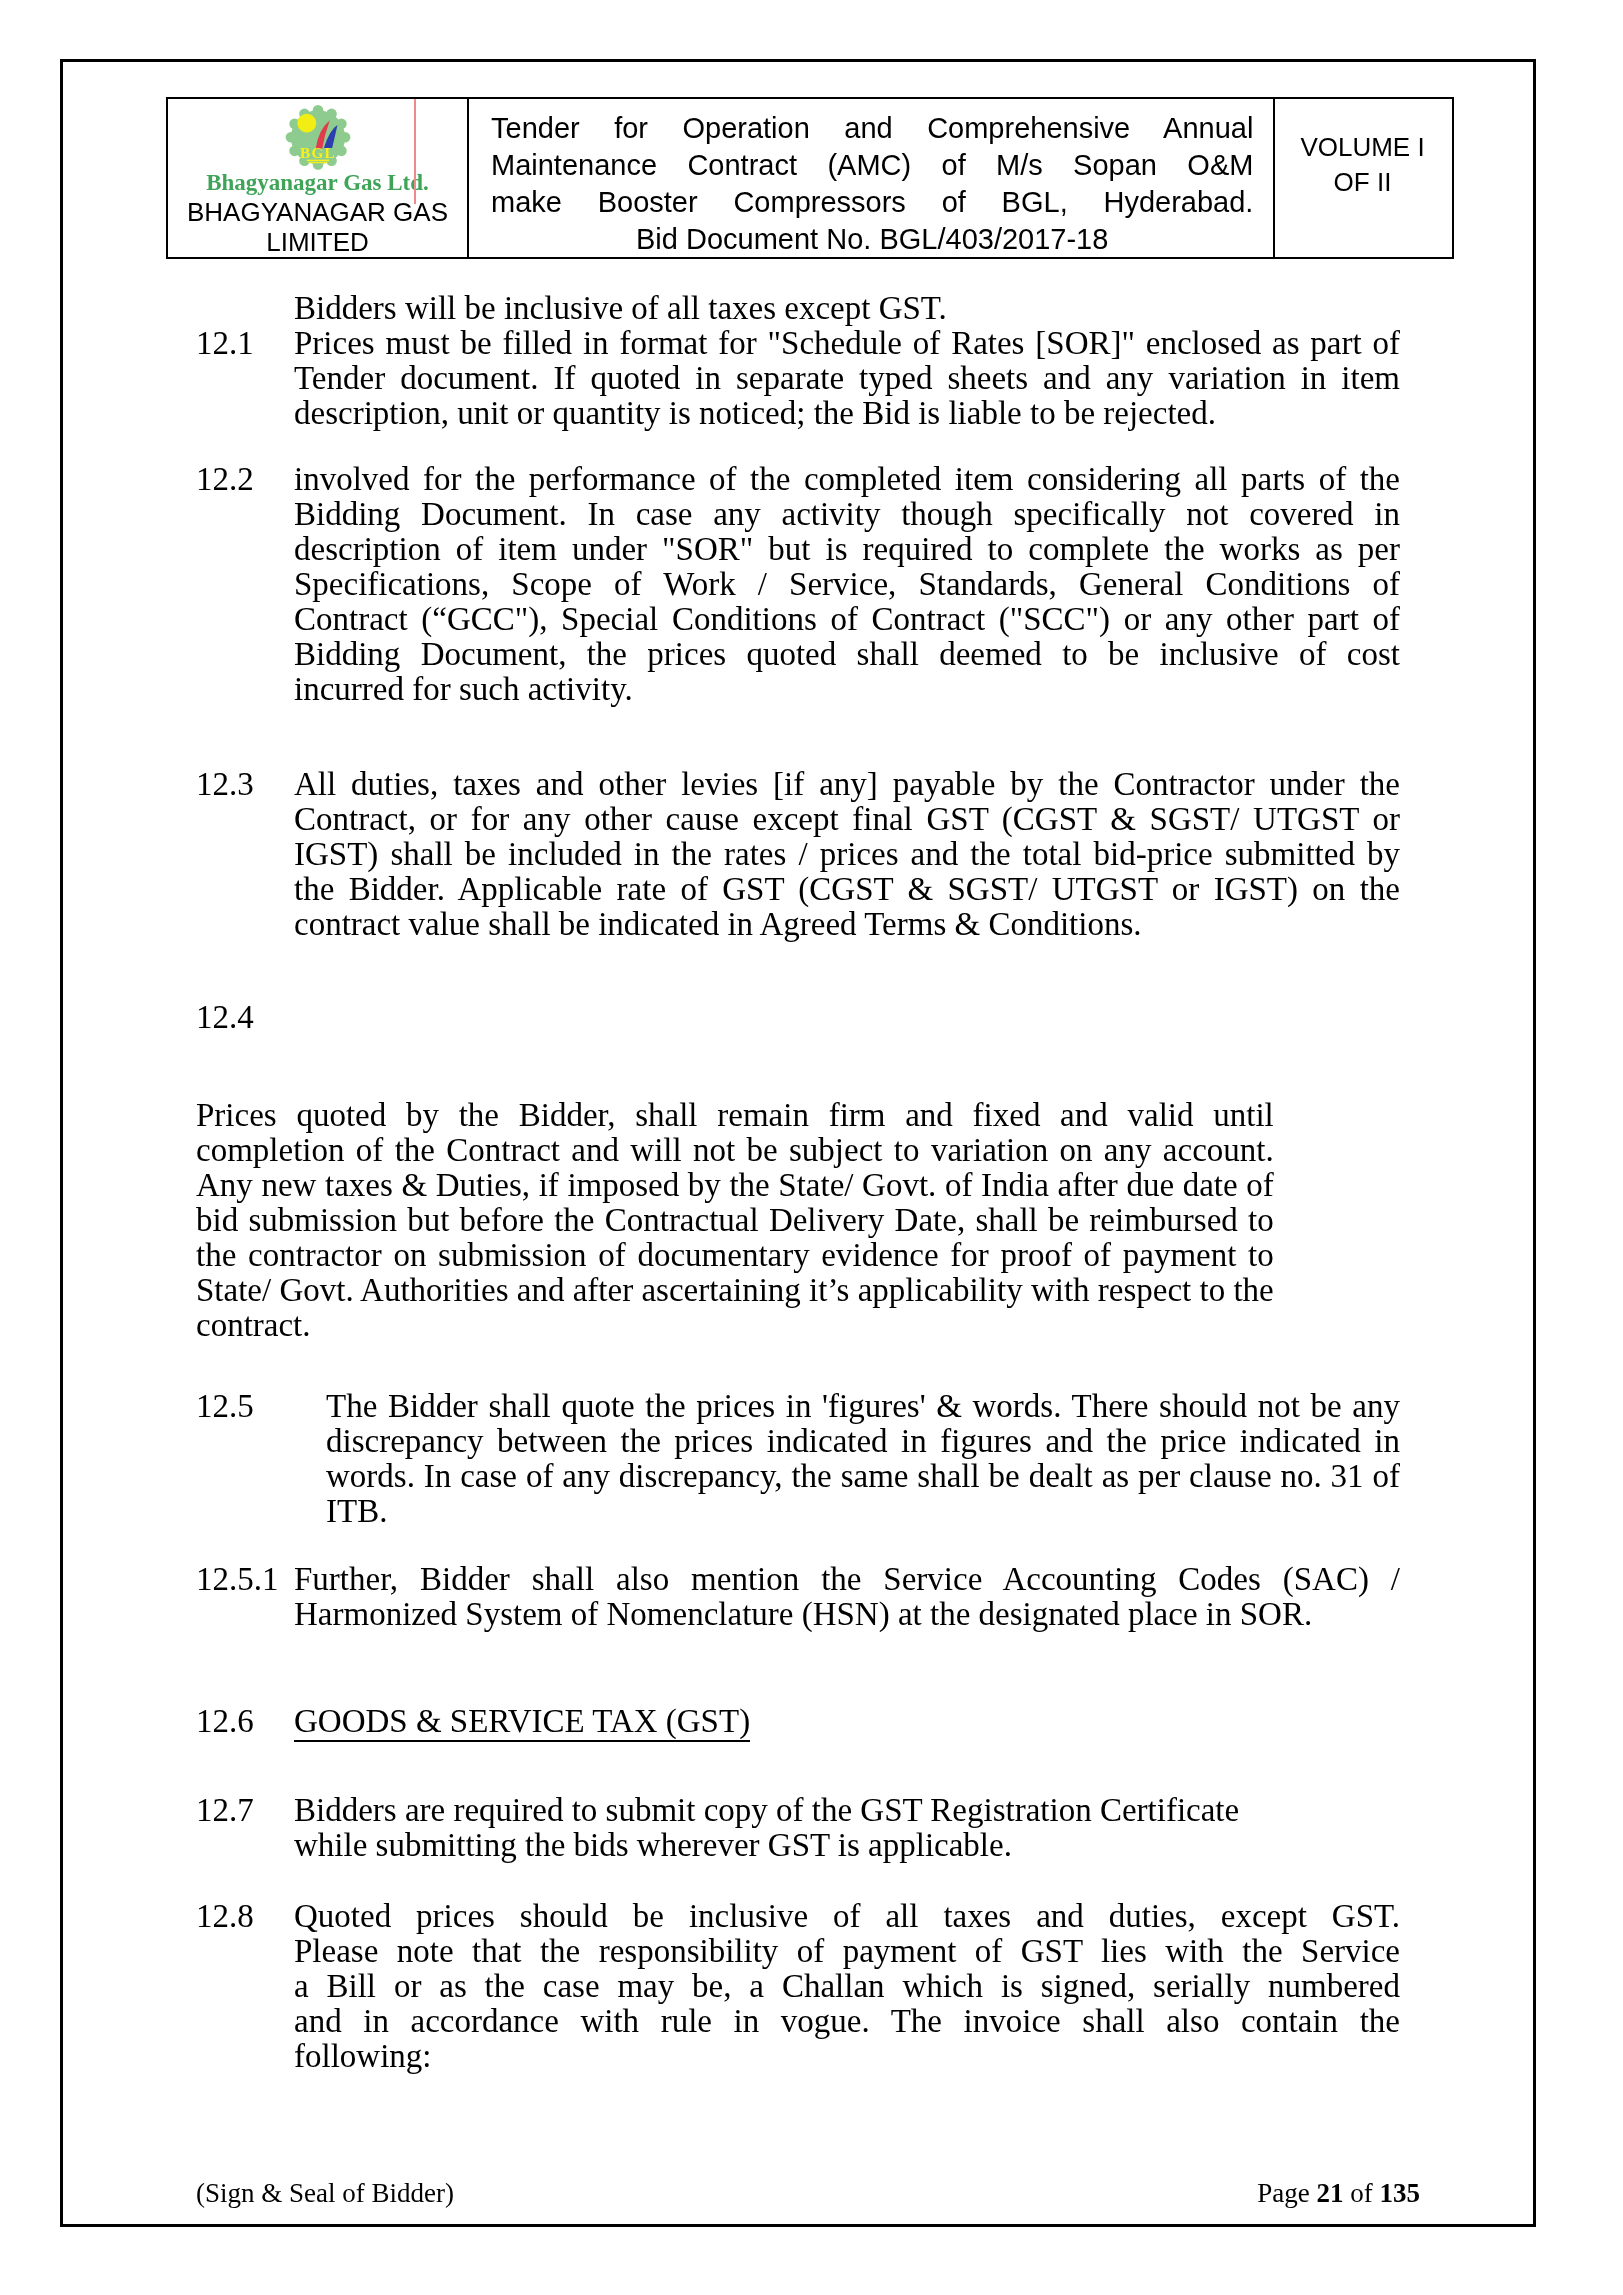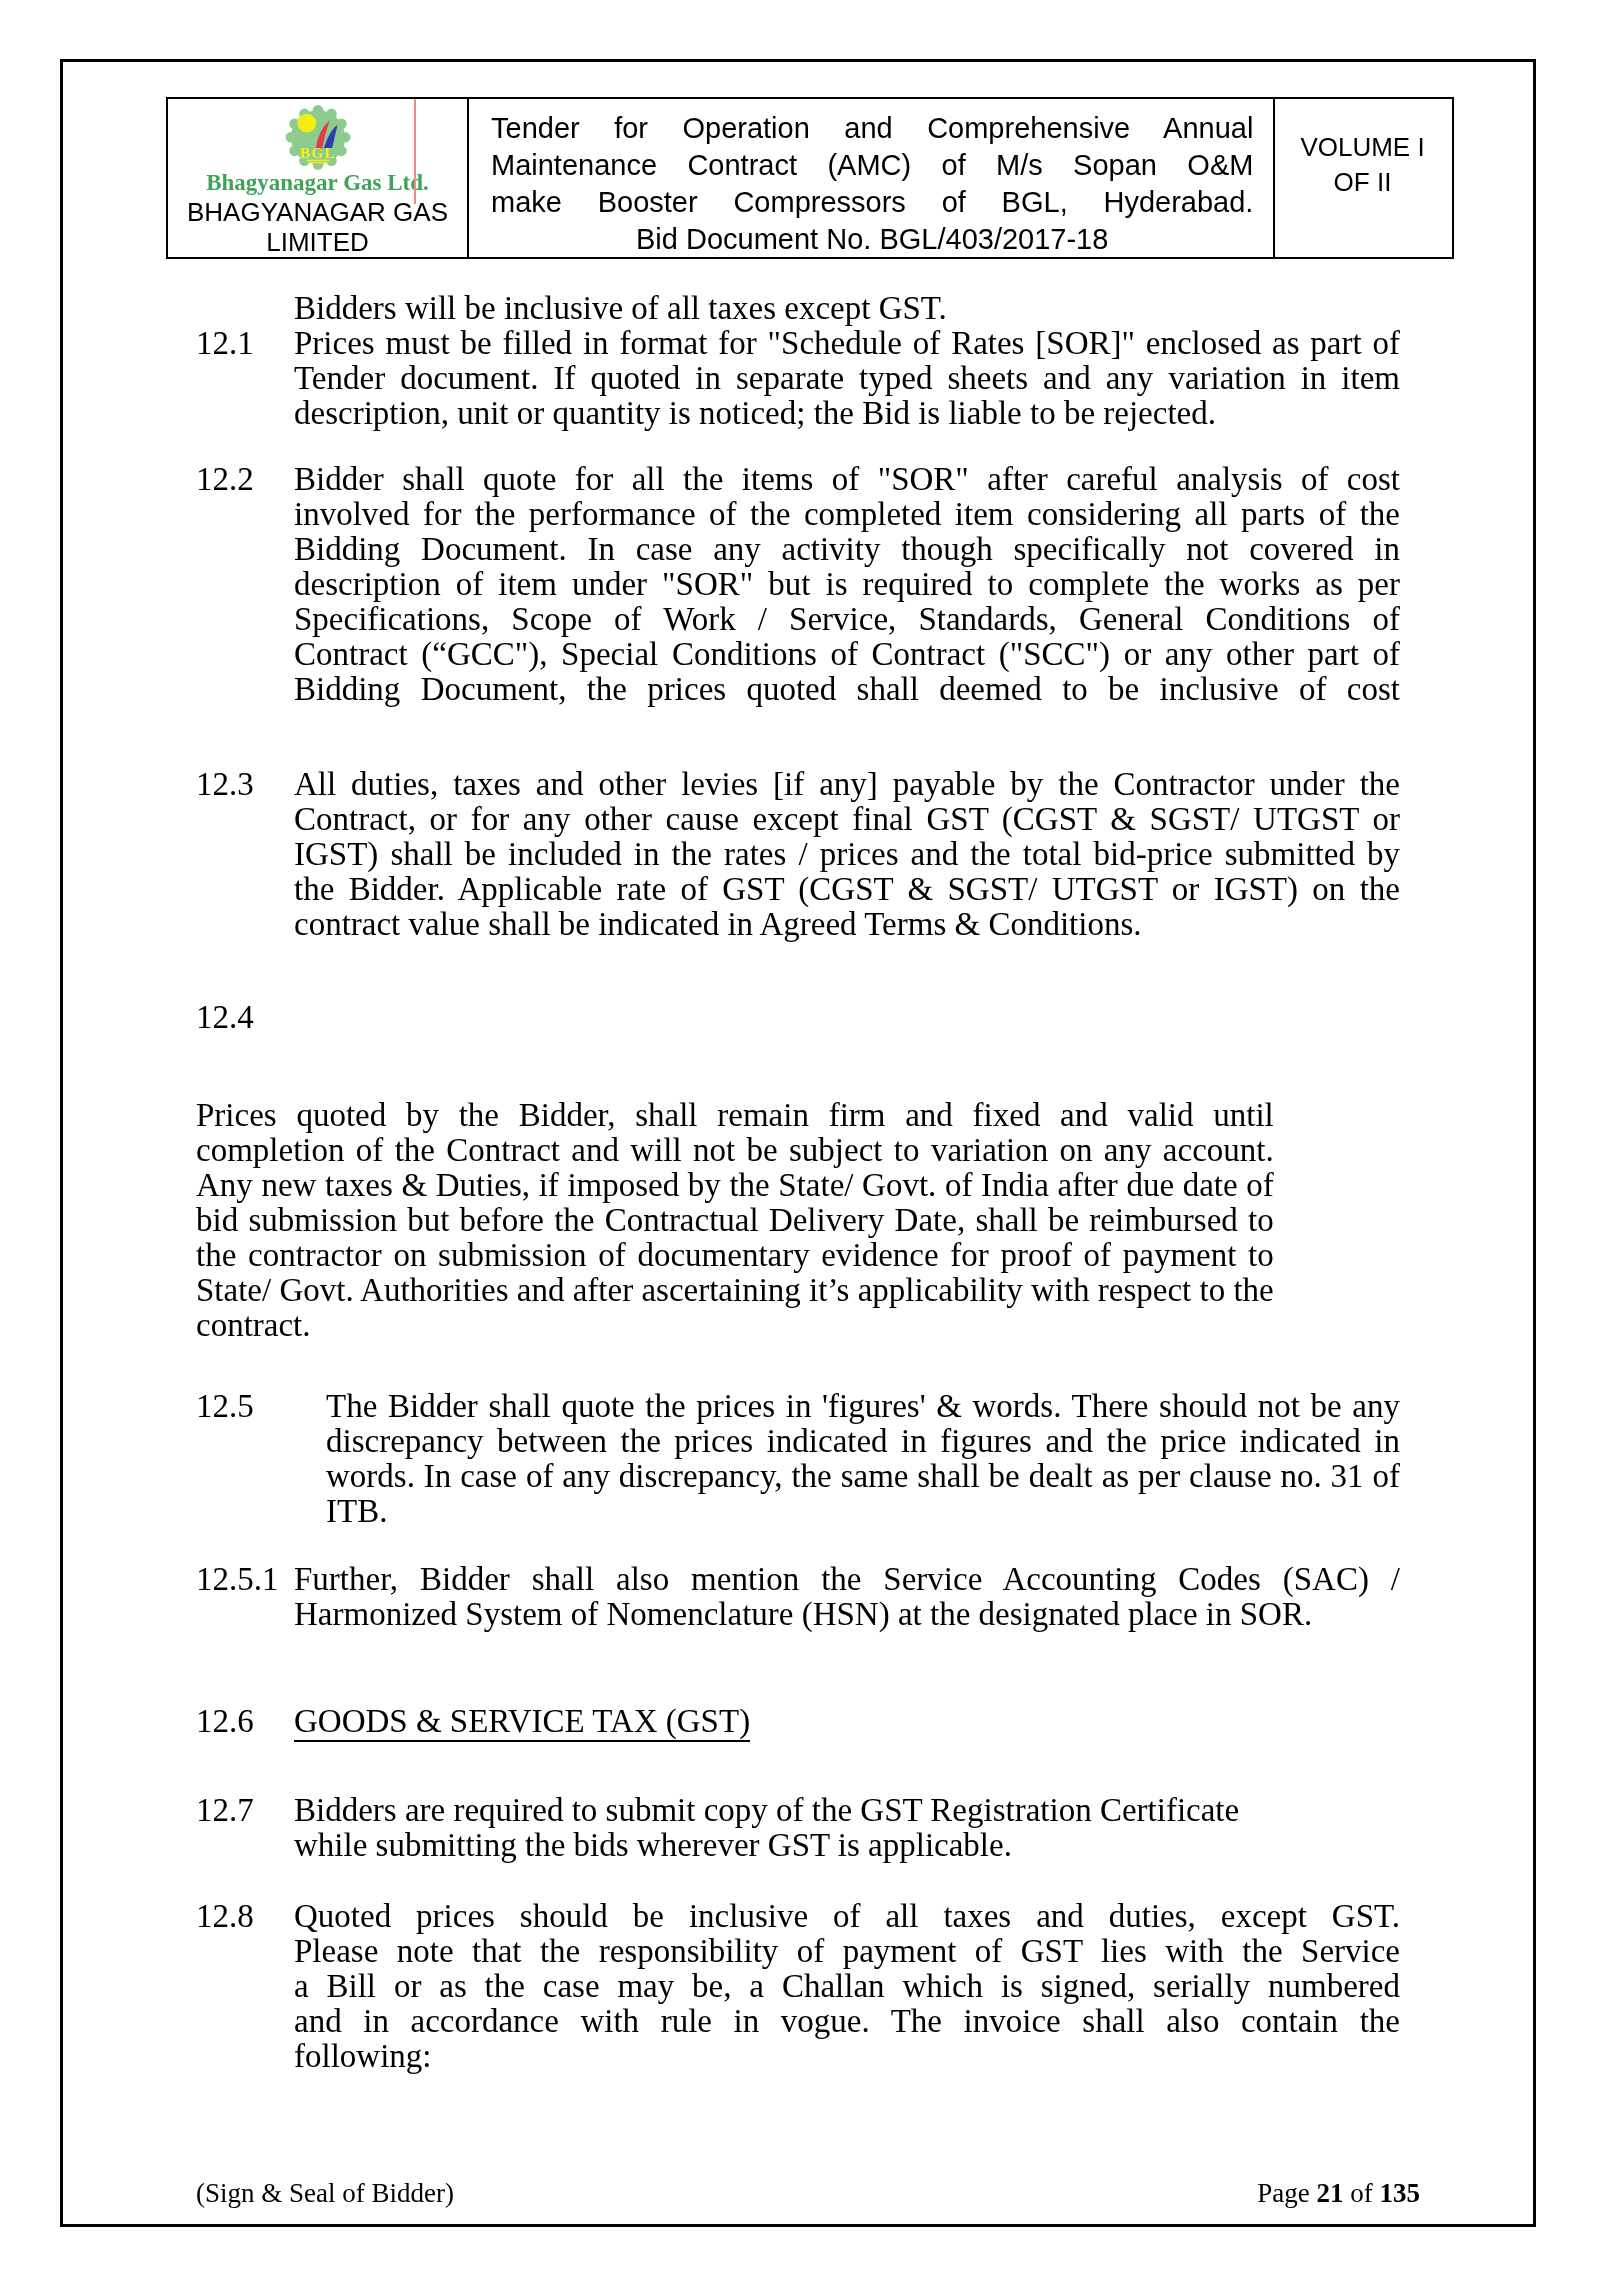--- a/index.html
+++ b/index.html
@@ -140,27 +140,27 @@
             <div class="cnum">12.1</div>
             <div class="ctext">
               <div class="pline j">Prices must be filled in format for "Schedule of Rates [SOR]" enclosed as part of</div>
               <div class="pline j">Tender document. If quoted in separate typed sheets and any variation in item</div>
               <div class="pline l">description, unit or quantity is noticed; the Bid is liable to be rejected.</div>
             </div>
           </div>
           <div class="para">
             <div class="cnum">12.2</div>
             <div class="ctext">
-              <div class="pline j">Bidder shall quote for all the items of "SOR" after careful analysis of cost</div>
               <div class="pline j">involved for the performance of the completed item considering all parts of the</div>
               <div class="pline j">Bidding Document. In case any activity though specifically not covered in</div>
               <div class="pline j">description of item under "SOR" but is required to complete the works as per</div>
               <div class="pline j">Specifications, Scope of Work / Service, Standards, General Conditions of</div>
               <div class="pline j">Contract (“GCC"), Special Conditions of Contract ("SCC") or any other part of</div>
               <div class="pline j">Bidding Document, the prices quoted shall deemed to be inclusive of cost</div>
+              <div class="pline l">incurred for such activity.</div>
             </div>
           </div>
           <div class="para">
             <div class="cnum">12.3</div>
             <div class="ctext">
               <div class="pline j">All duties, taxes and other levies [if any] payable by the Contractor under the</div>
               <div class="pline j">Contract, or for any other cause except final GST (CGST &amp; SGST/ UTGST or</div>
               <div class="pline j">IGST) shall be included in the rates / prices and the total bid-price submitted by</div>
               <div class="pline j">the Bidder. Applicable rate of GST (CGST &amp; SGST/ UTGST or IGST) on the</div>
               <div class="pline l">contract value shall be indicated in Agreed Terms &amp; Conditions.</div>

